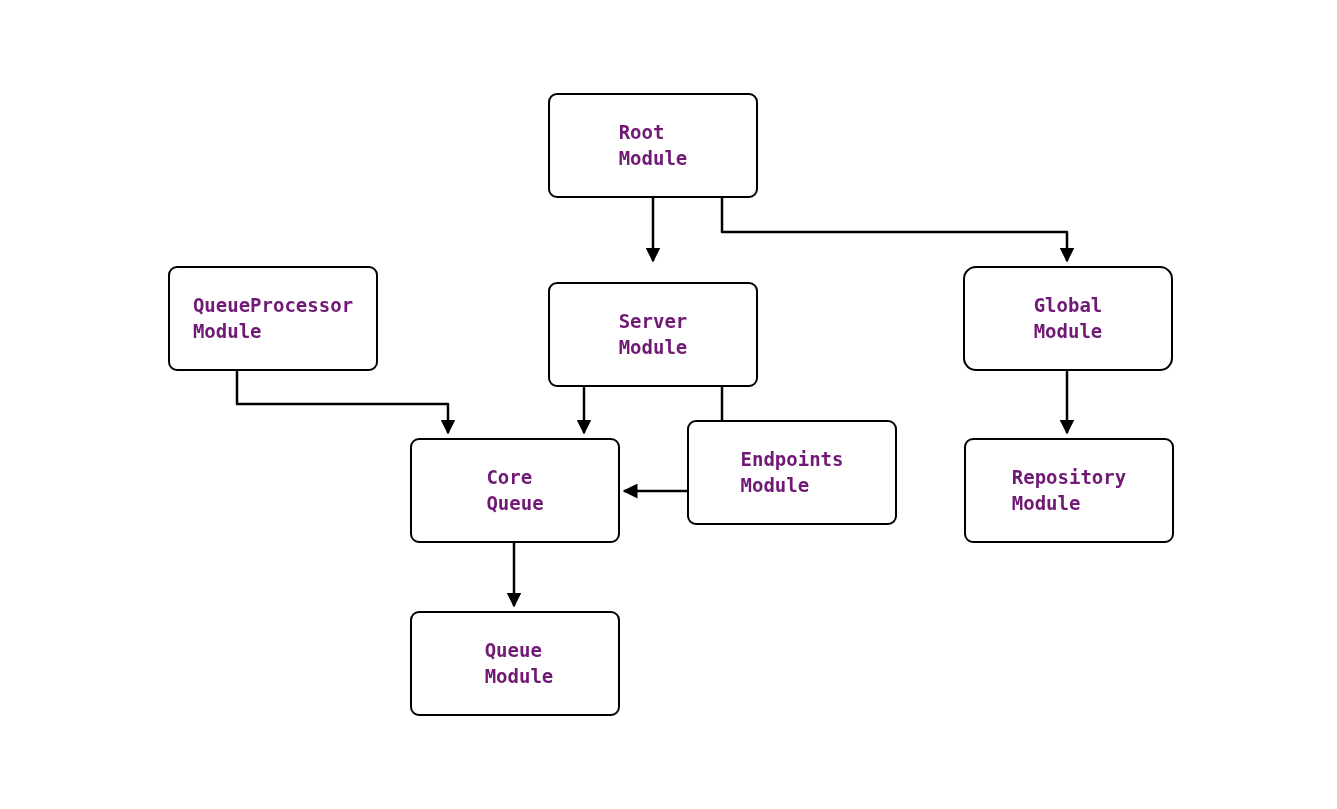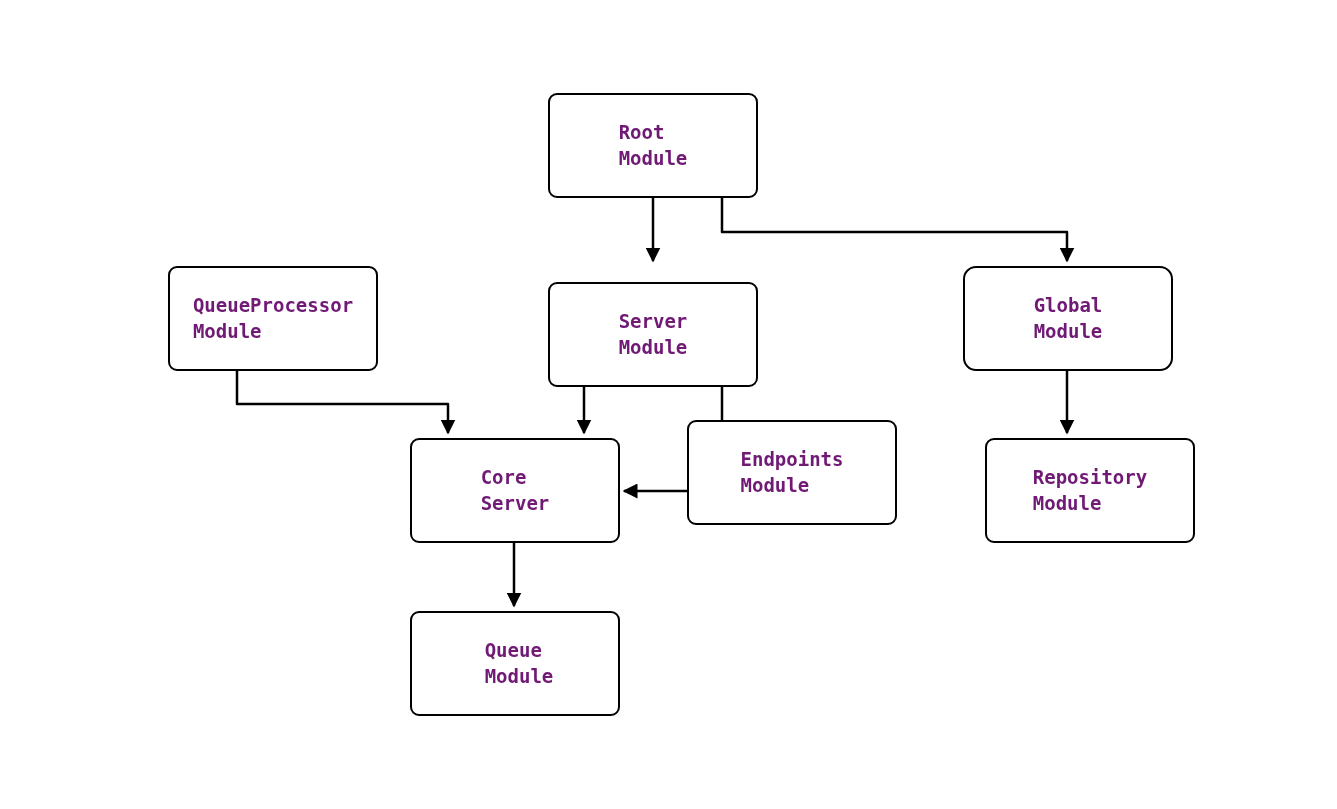--- a/index.html
+++ b/index.html
@@ -86,29 +86,29 @@
 Module</span>
   </div>
 
   <div class="node" style="left:963px; top:266px;border-radius:13px;">
     <span class="node-label">Global
 Module</span>
   </div>
 
   <div class="node" style="left:410px; top:438px;">
     <span class="node-label">Core
-Server</span>
+Queue</span>
   </div>
 
   <div class="node" style="left:687px; top:420px;">
     <span class="node-label">Endpoints
 Module</span>
   </div>
 
-  <div class="node" style="left:985px; top:438px;">
+  <div class="node" style="left:964px; top:438px;">
     <span class="node-label">Repository
 Module</span>
   </div>
 
   <div class="node" style="left:410px; top:611px;padding-left:8px;">
     <span class="node-label">Queue
 Module</span>
   </div>
 
 </div>

